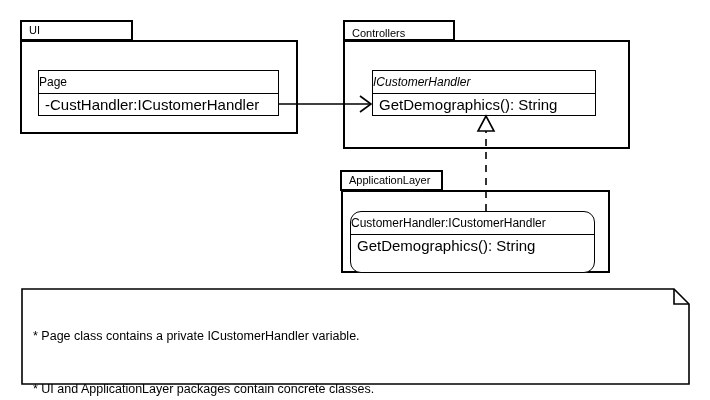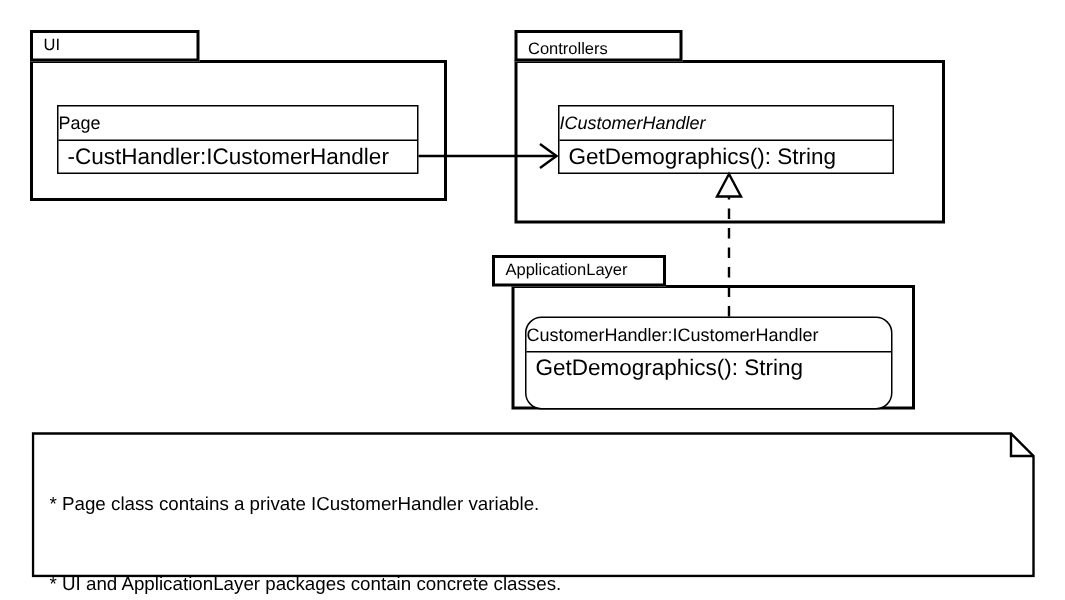--- a/index.html
+++ b/index.html
@@ -134,21 +134,21 @@
     </div>
     <div class="package-body" style="left:343px; top:40px; width:287px; height:109px;"></div>
   </div>
 
   <div class="classbox" style="left:372px; top:70px; width:224px; height:46px;">
     <div class="class-name italic">ICustomerHandler</div>
     <div class="class-compartment">GetDemographics(): String</div>
   </div>
 
   <div class="package">
-    <div class="package-tab" style="left:328px; top:170px; width:116px; height:21px;">
+    <div class="package-tab" style="left:340px; top:170px; width:103px; height:21px;">
       <span>ApplicationLayer</span>
     </div>
     <div class="package-body" style="left:341px; top:190px; width:269px; height:83px;"></div>
   </div>
 
   <div class="classbox" style="left:350px; top:211px; width:245px; height:62px;border-radius:11px;">
     <div class="class-name">CustomerHandler:ICustomerHandler</div>
     <div class="class-compartment">GetDemographics(): String</div>
   </div>
 

